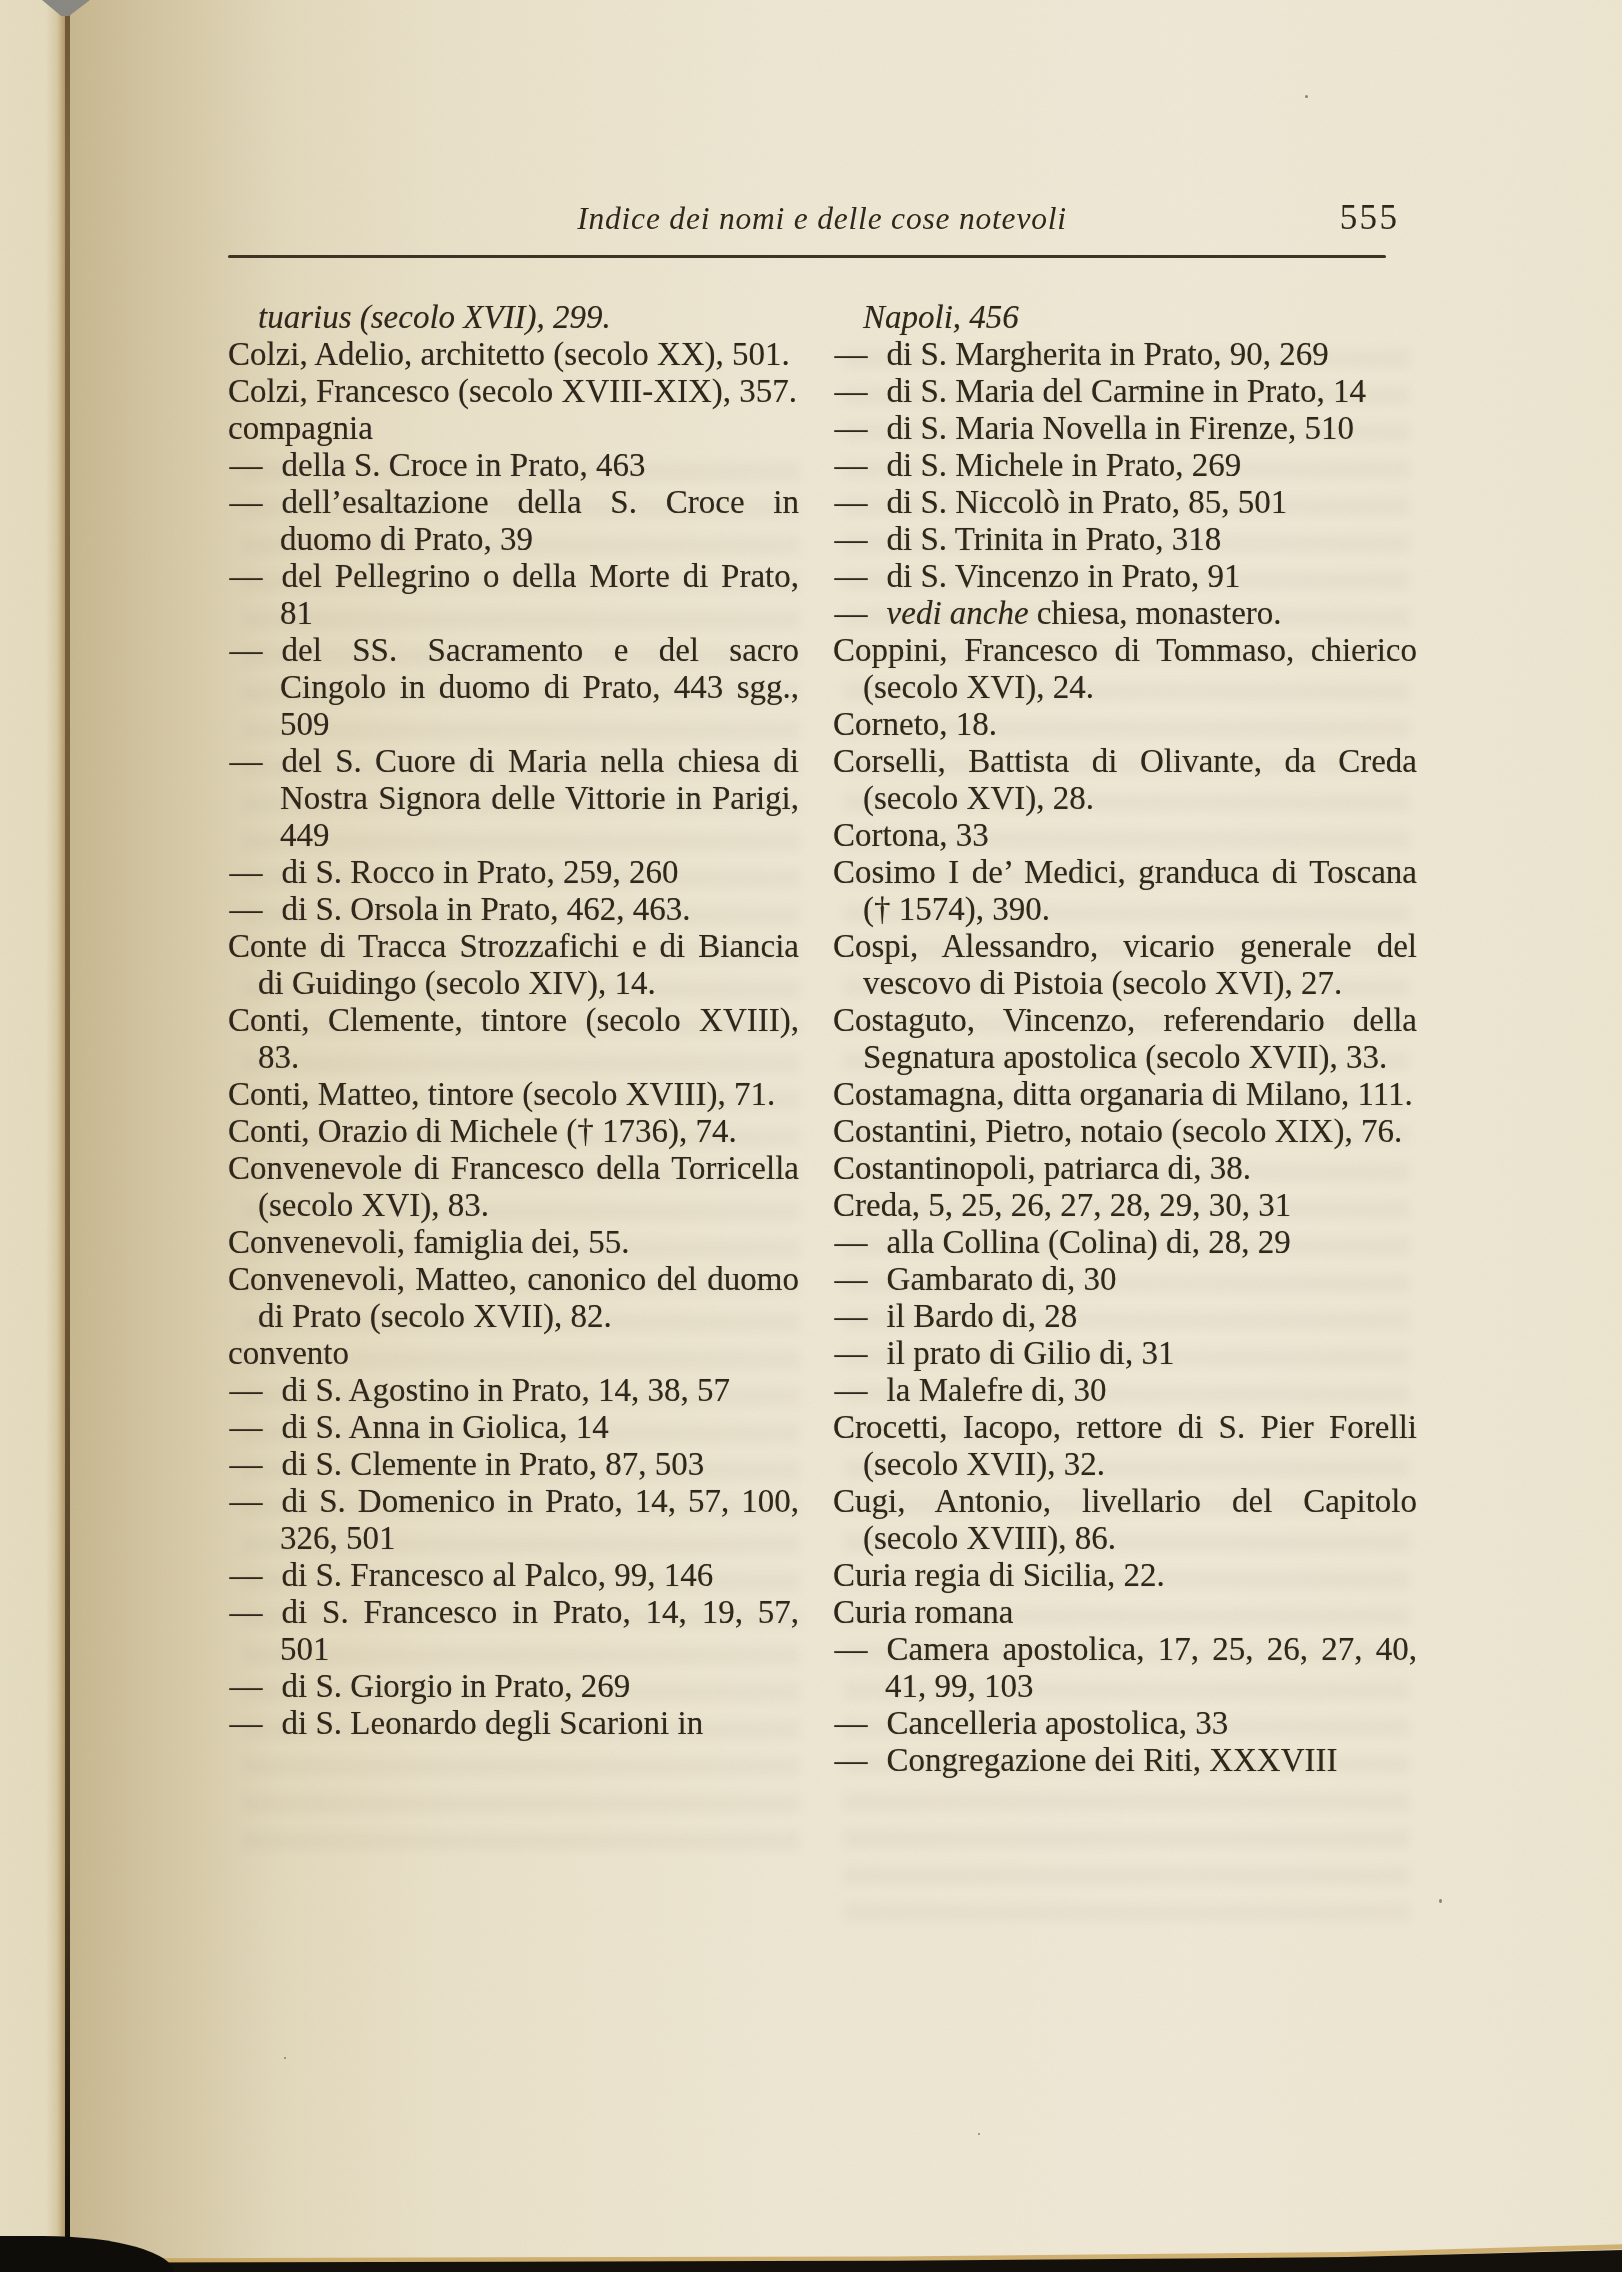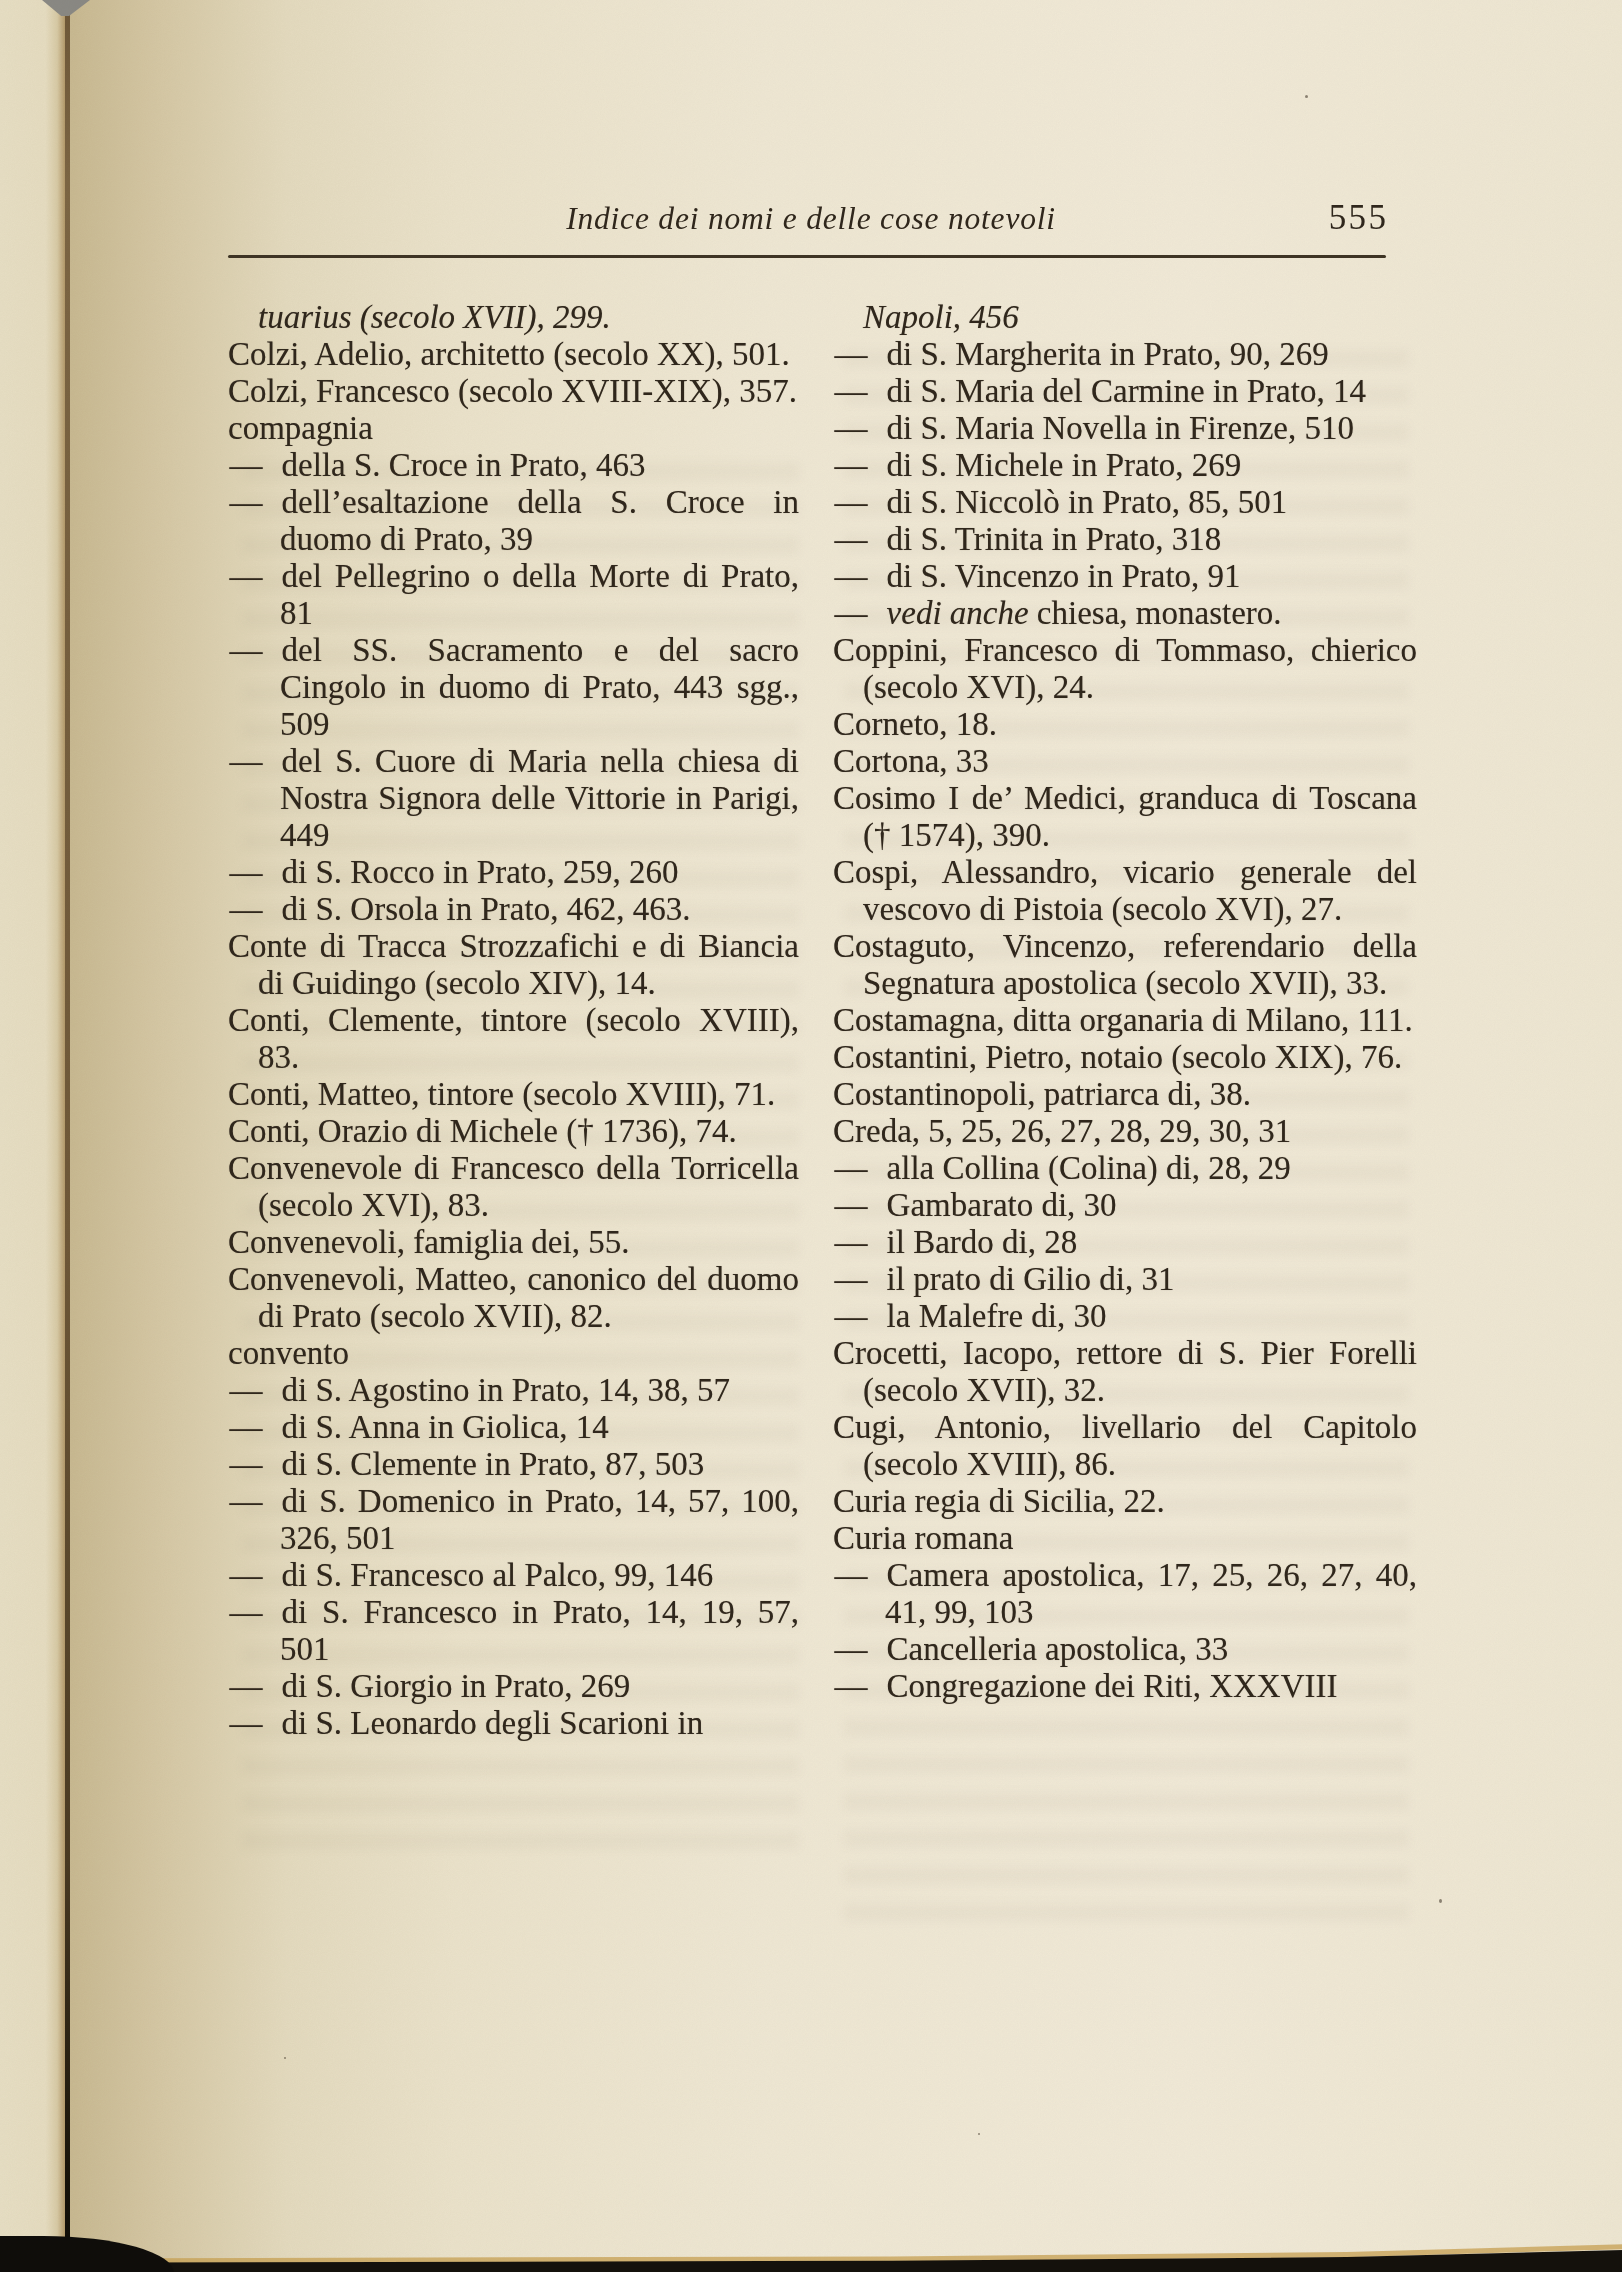--- a/index.html
+++ b/index.html
@@ -46,21 +46,21 @@
     position:absolute; z-index:1; filter:blur(4.8px); opacity:.5; pointer-events:none;
     background:repeating-linear-gradient(180deg,
       rgba(0,0,0,0) 0px, rgba(0,0,0,0) 9.7px,
       rgba(125,110,85,0.10) 11.3px, rgba(125,110,85,0.10) 27.4px,
       rgba(0,0,0,0) 29px, rgba(0,0,0,0) 37px);
   }
   .ghost-left  { left:242px;  top:452px; width:557px; height:1413px; }
   .ghost-right { left:844px; top:339px; width:565px; height:1598px; }
   
   .running-head {
-    position:absolute; left:232px; top:201px; width:1158px; height:39px; z-index:2;
+    position:absolute; left:243px; top:201px; width:1158px; height:39px; z-index:2;
     color:var(--ink);
   }
   .head-title { text-align:center; font-style:italic; font-size:31.5px; letter-spacing:0.8px; }
   .page-number { position:absolute; right:1.6px; top:-3.2px; font-size:35px; letter-spacing:2.4px; font-style:normal; }
   .head-rule {
     position:absolute; left:228px; top:255px; width:1158px; height:3.2px; z-index:2;
     background:var(--rule); border-radius:1.6px;
   }
   .col {
     position:absolute; top:299px; z-index:2;
@@ -131,20 +131,21 @@
       <div class="entry sub"><span class="dash">—</span>di S. Margherita in Prato, 90, 269</div>
       <div class="entry sub"><span class="dash">—</span>di S. Maria del Carmine in Prato, 14</div>
       <div class="entry sub"><span class="dash">—</span>di S. Maria Novella in Firenze, 510</div>
       <div class="entry sub"><span class="dash">—</span>di S. Michele in Prato, 269</div>
       <div class="entry sub"><span class="dash">—</span>di S. Niccolò in Prato, 85, 501</div>
       <div class="entry sub"><span class="dash">—</span>di S. Trinita in Prato, 318</div>
       <div class="entry sub"><span class="dash">—</span>di S. Vincenzo in Prato, 91</div>
       <div class="entry sub"><span class="dash">—</span><em>vedi anche</em> chiesa, monastero.</div>
       <div class="entry main">Coppini, Francesco di Tommaso, chierico (secolo XVI), 24.</div>
       <div class="entry main">Corneto, 18.</div>
+      <div class="entry main">Corselli, Battista di Olivante, da Creda (secolo XVI), 28.</div>
       <div class="entry main">Cortona, 33</div>
       <div class="entry main">Cosimo I de’ Medici, granduca di Toscana († 1574), 390.</div>
       <div class="entry main">Cospi, Alessandro, vicario generale del vescovo di Pistoia (secolo XVI), 27.</div>
       <div class="entry main">Costaguto, Vincenzo, referendario della Segnatura apostolica (secolo XVII), 33.</div>
       <div class="entry main">Costamagna, ditta organaria di Milano, 111.</div>
       <div class="entry main">Costantini, Pietro, notaio (secolo XIX), 76.</div>
       <div class="entry main">Costantinopoli, patriarca di, 38.</div>
       <div class="entry main">Creda, 5, 25, 26, 27, 28, 29, 30, 31</div>
       <div class="entry sub"><span class="dash">—</span>alla Collina (Colina) di, 28, 29</div>
       <div class="entry sub"><span class="dash">—</span>Gambarato di, 30</div>

